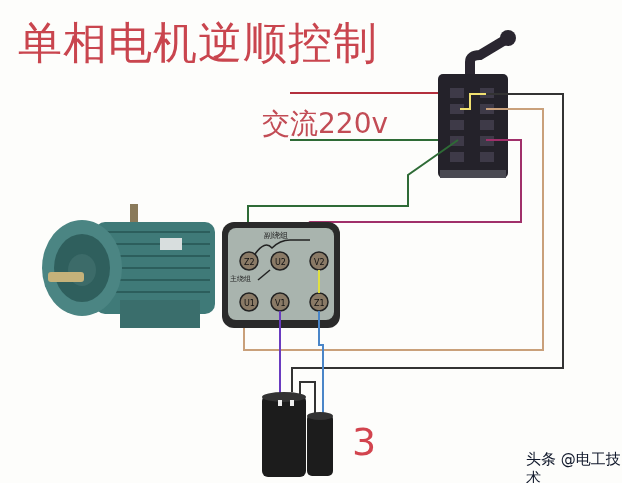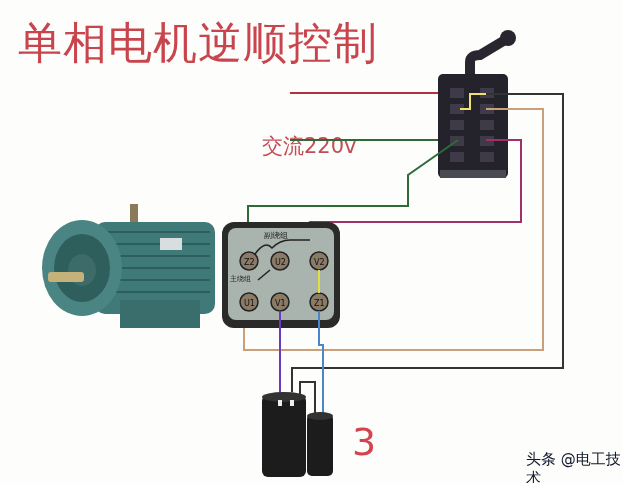--- a/index.html
+++ b/index.html
@@ -1,18 +1,18 @@
 <!DOCTYPE html>
 <html><head>
 <meta charset="utf-8">
 <style>
   html, body { margin:0; padding:0; }
   body { width:622px; height:483px; background:#fdfdfb; position:relative; overflow:hidden; font-family:"DejaVu Sans", sans-serif; }
   .title { position:absolute; left:18px; top:14px; font-size:44px; color:#c9454e; letter-spacing:1px; font-family:"DejaVu Sans", sans-serif; }
-  .ac-label { position:absolute; left:262px; top:105px; font-size:21px; color:#c24c55;margin-top:27px; }
+  .ac-label { position:absolute; left:262px; top:105px; font-size:28px; color:#c24c55; }
   .num3 { position:absolute; left:352px; top:420px; font-size:38px; color:#d2444e; }
   .watermark { position:absolute; left:526px; top:450px; font-size:15px; color:#0f172a; }
   svg.wires { position:absolute; left:0; top:0; }
   .term-label { font-family:"DejaVu Sans", sans-serif; }
 </style>
 </head>
 <body>
 
 <div class="title">单相电机逆顺控制</div>
 <div class="ac-label">交流220v</div>

